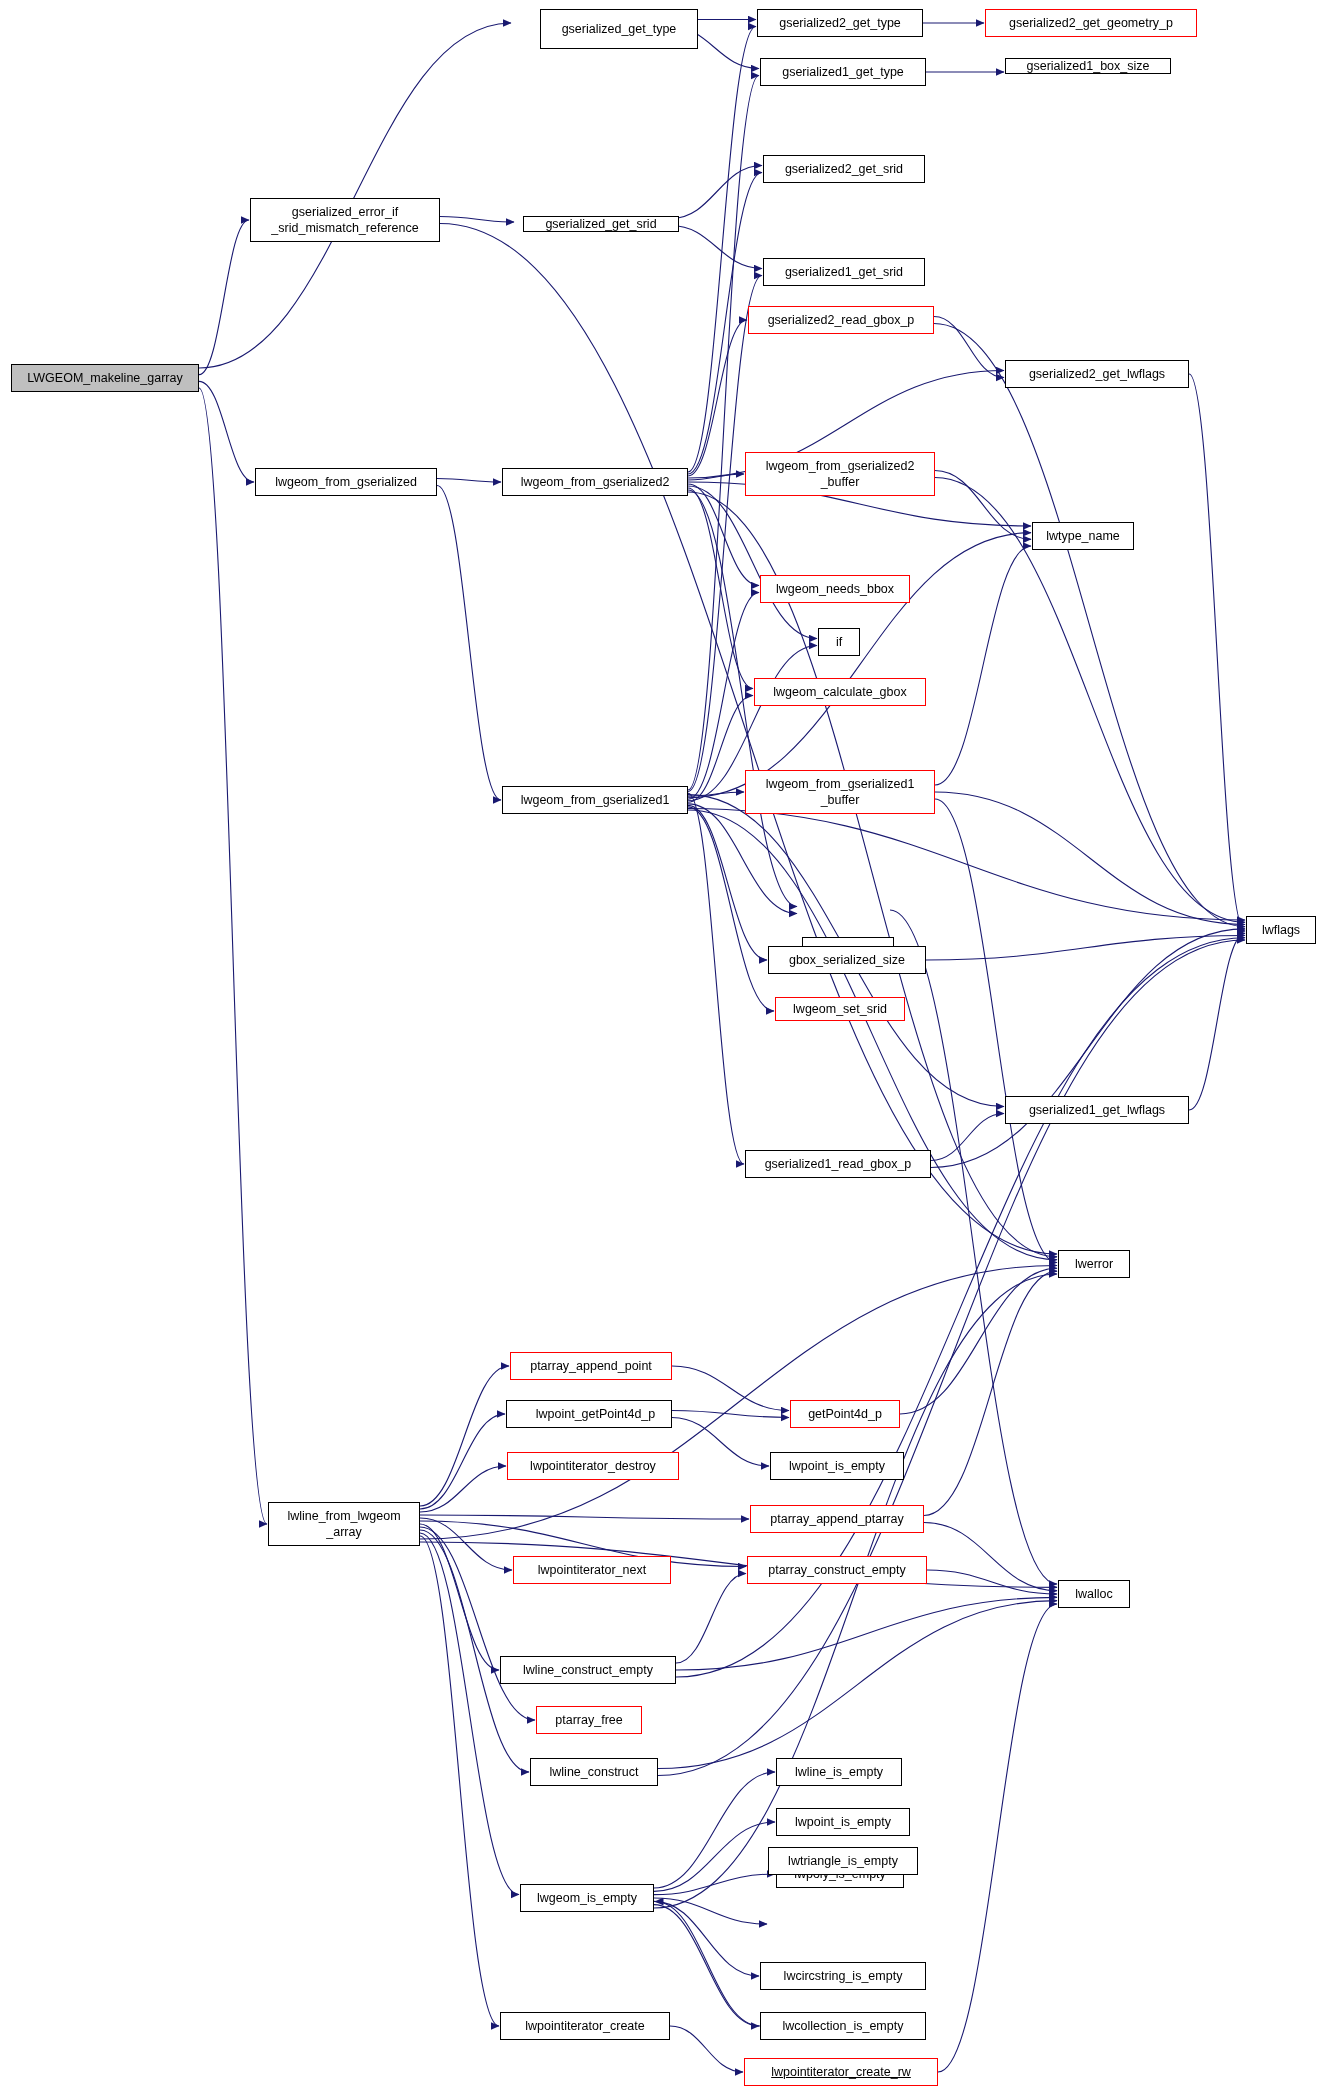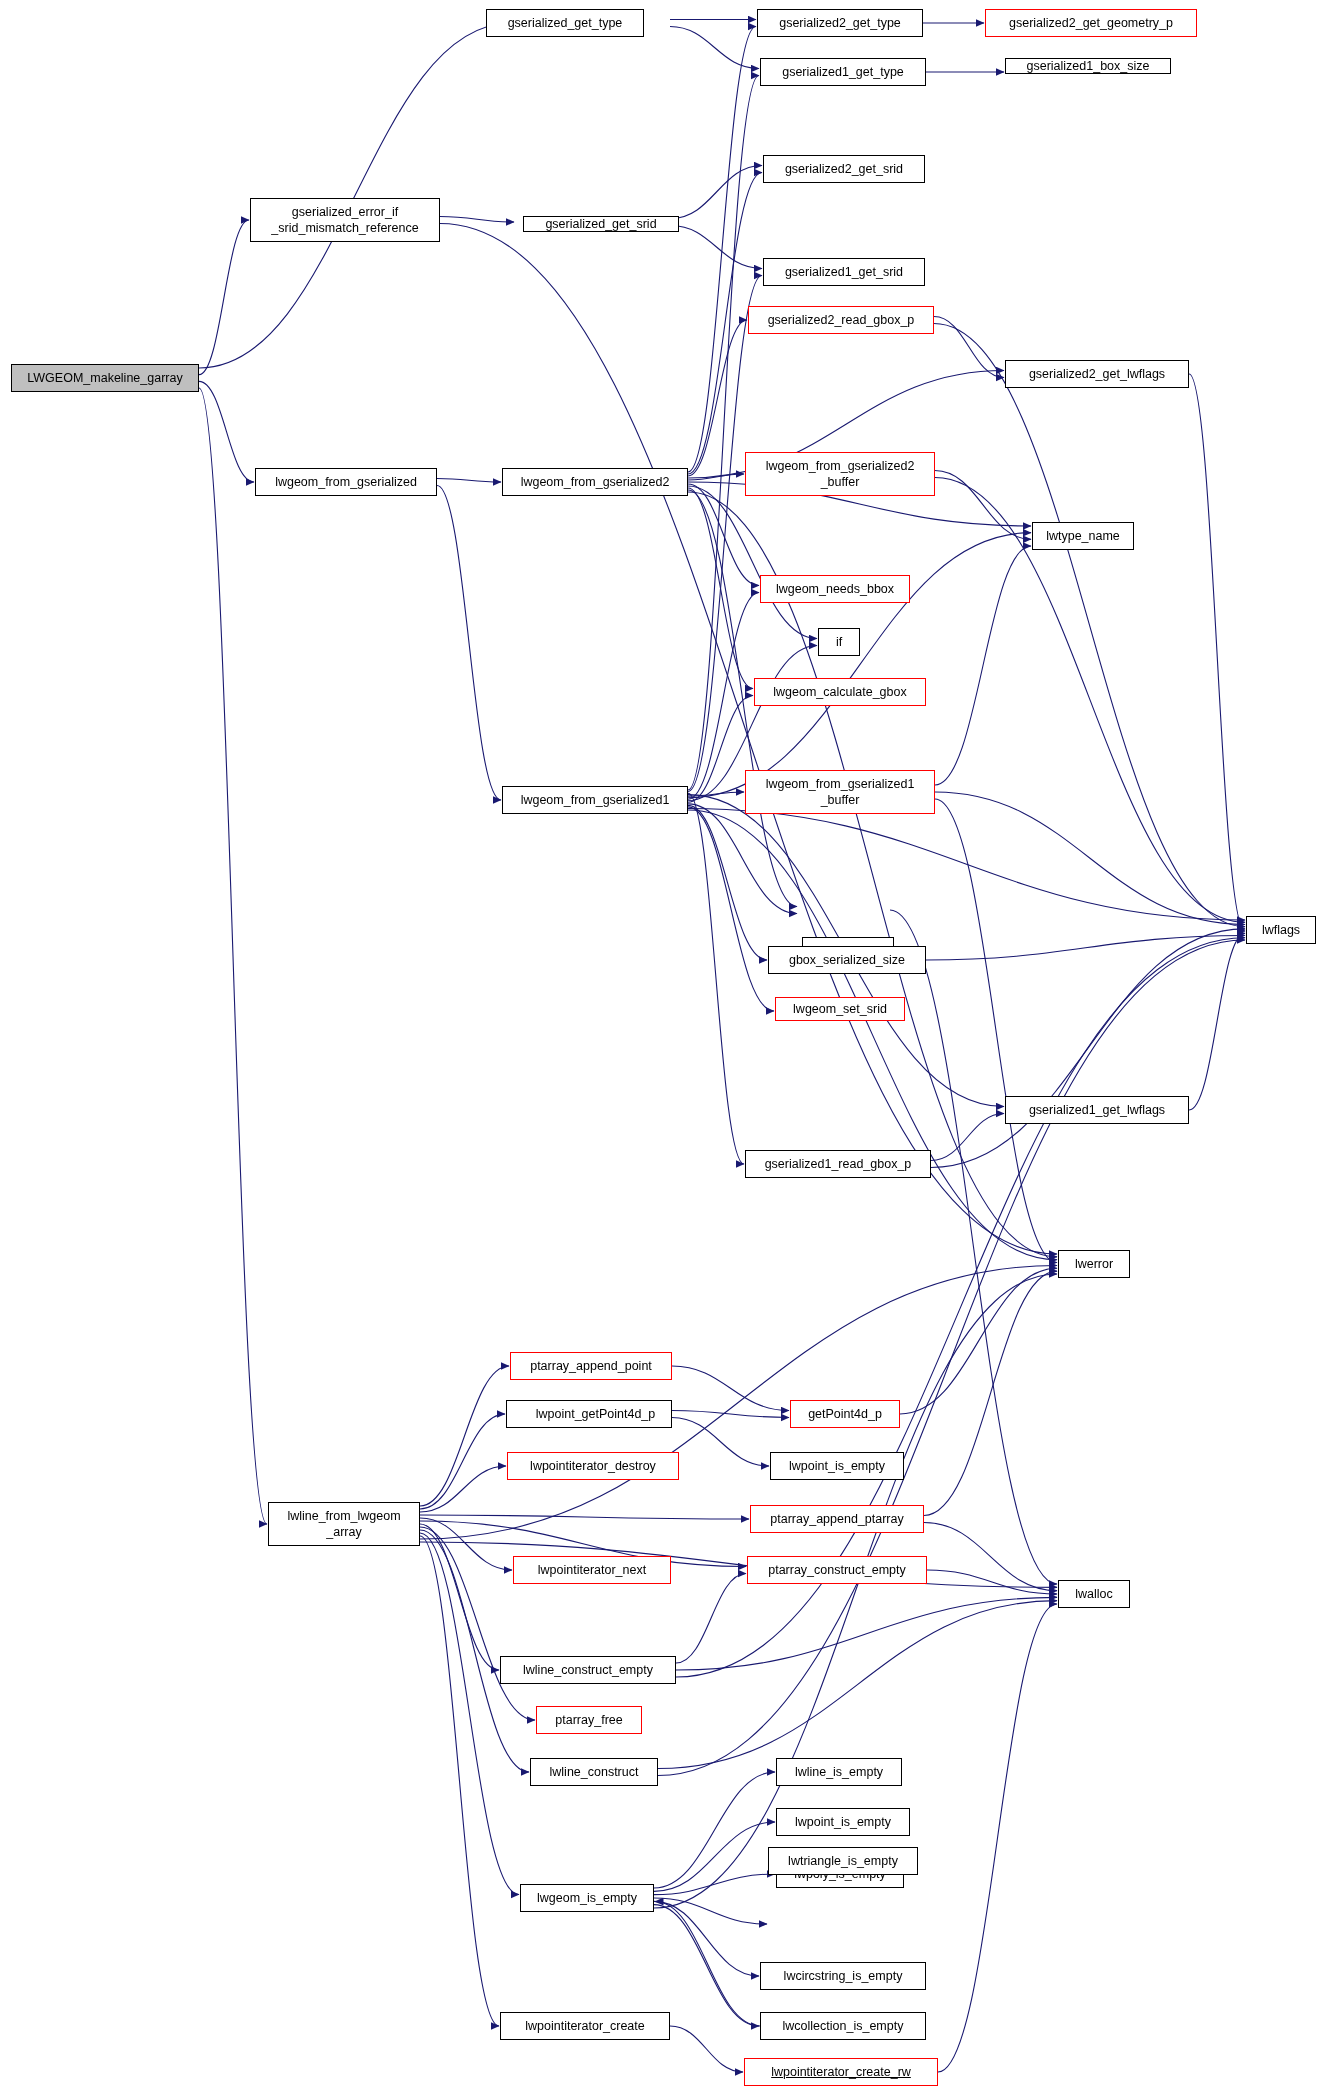--- a/index.html
+++ b/index.html
@@ -135,21 +135,21 @@
       <path d="M 654 1894.6666666666667 C 708.45 1894.6666666666667, 720.55 1874, 775 1874" fill="none" stroke="#191970" stroke-width="1.1" marker-end="url(#arr)"></path>
       <path d="M 654 1898 C 704.85 1898, 716.15 1924, 767 1924" fill="none" stroke="#191970" stroke-width="1.1" marker-end="url(#arr)"></path>
       <path d="M 654 1901.3333333333333 C 701.25 1901.3333333333333, 711.75 1976, 759 1976" fill="none" stroke="#191970" stroke-width="1.1" marker-end="url(#arr)"></path>
       <path d="M 654 1904.6666666666667 C 701.25 1904.6666666666667, 711.75 2026, 759 2026" fill="none" stroke="#191970" stroke-width="1.1" marker-end="url(#arr)"></path>
       <path d="M 654 1908 C 835.35 1908, 875.65 1274, 1057 1274" fill="none" stroke="#191970" stroke-width="1.1" marker-end="url(#arr)"></path>
       <path d="M 760 2026 C 712.75 2026, 702.25 1901.5, 655 1901.5" fill="none" stroke="#191970" stroke-width="1.1" marker-end="url(#arr)"></path>
       <path d="M 670 2026 C 702.85 2026, 710.15 2072, 743 2072" fill="none" stroke="#191970" stroke-width="1.1" marker-end="url(#arr)"></path>
       <path d="M 938 2072 C 991.55 2072, 1003.45 1604, 1057 1604" fill="none" stroke="#191970" stroke-width="1.1" marker-end="url(#arr)"></path>
     </svg>
     <div class="node root" style="left: 11px; top: 364px; width: 188px; height: 28px;">LWGEOM_makeline_garray</div>
-    <div class="node" style="left: 486px; top: 9px; width: 158px; height: 28px;">gserialized_get_type</div>
+    <div class="node" style="left: 540px; top: 9px; width: 158px; height: 40px;">gserialized_get_type</div>
     <div class="node" style="left: 757px; top: 9px; width: 166px; height: 28px;">gserialized2_get_type</div>
     <div class="node trunc" style="left: 985px; top: 9px; width: 212px; height: 28px;">gserialized2_get_geometry_p</div>
     <div class="node" style="left: 760px; top: 58px; width: 166px; height: 28px;">gserialized1_get_type</div>
     <div class="node" style="left: 1005px; top: 58px; width: 166px; height: 16px;">gserialized1_box_size</div>
     <div class="node" style="left: 763px; top: 155px; width: 162px; height: 28px;">gserialized2_get_srid</div>
     <div class="node" style="left: 250px; top: 198px; width: 190px; height: 44px;">gserialized_error_if
 _srid_mismatch_reference</div>
     <div class="node" style="left: 515px; top: 216px; width: 156px; height: 16px; margin-left: 8px;">gserialized_get_srid</div>
     <div class="node" style="left: 763px; top: 258px; width: 162px; height: 28px;">gserialized1_get_srid</div>
     <div class="node trunc" style="left: 748px; top: 306px; width: 186px; height: 28px;">gserialized2_read_gbox_p</div>

